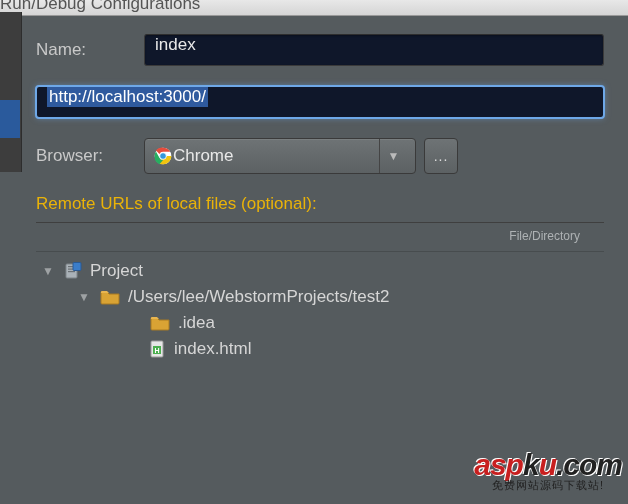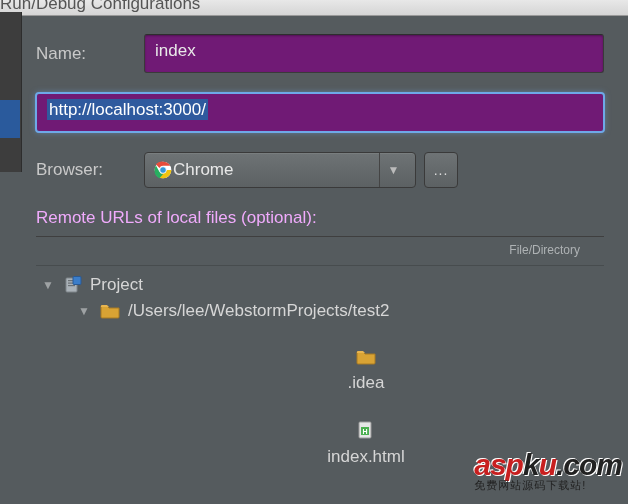--- a/index.html
+++ b/index.html
@@ -52,28 +52,28 @@
       align-items: center;
       margin-bottom: 20px;
     }
     .label {
       width: 108px;
       color: #c9c9c9;
       font-size: 17px;
     }
     .text-input {
       flex: 1;
-      background: #701a75;
+      background: #0f172a;
       border: 1px solid #3a3a3a;
       border-top-color: #2e2e2e;
       border-radius: 3px;
-      padding: 6px 10px;
+      padding: 0 10px;
       color: #e8e8e8;
       font-size: 17px;
-      height: 39px;
+      height: 32px;
       box-shadow: inset 0 1px 2px rgba(0,0,0,0.3);
     }
     .text-input.focused {
       outline: 2px solid #6ea8e8;
       outline-offset: -1px;
       box-shadow: 0 0 6px rgba(110,168,232,0.6);
     }
     .text-input .selected-text {
       background: #2f5a9e;
       color: #fff;
@@ -111,21 +111,21 @@
       border: 1px solid #3a3a3a;
       border-radius: 4px;
       color: #ddd;
       display: flex;
       align-items: center;
       justify-content: center;
       font-size: 14px;
       letter-spacing: 1px;
     }
     .section-title {
-      color: #f0abfc;
+      color: #eab308;
       font-size: 17px;
       margin: 6px 0 8px 0;
     }
     .tree-panel {
       border-top: 1px solid #3f3f3f;
       padding-top: 2px;
     }
     .col-header {
       text-align: right;
       color: #aeb2b4;
@@ -138,21 +138,21 @@
     }
     .tree-node {
       display: flex;
       align-items: center;
       gap: 8px;
       padding: 3px 0;
       color: #d6d6d6;
       font-size: 17px;
     }
     .indent-1 { padding-left: 36px; }
-    .indent-2 { padding-left: 86px; flex-direction: column; }
+    .indent-2 { padding-left: 86px; }
     .disclosure {
       color: #9ea2a4;
       font-size: 12px;
       width: 14px;
       display: inline-block;
     }
     .icon { display: inline-flex; align-items: center; justify-content: center; }
     .project-icon svg { width: 18px; height: 18px; }
     .folder-icon svg { width: 20px; height: 16px; }
     .file-icon svg { width: 16px; height: 18px; }
@@ -168,21 +168,21 @@
       font-weight: 900;
       font-style: italic;
       color: #c71f1f;
       text-shadow: 1px 1px 0 #fff, -1px -1px 0 #fff;
       letter-spacing: -1px;
     }
     .watermark .big .dark { color: #222; }
     .watermark .small {
       font-size: 11px;
       color: #222;
-      text-align: left;
+      text-align: center;
       margin-top: -4px;
       letter-spacing: 1px;
     }
   </style>
 </head>
 <body>
 
 <div class="title-bar">
   <span>Run/Debug Configurations</span>
 </div>

